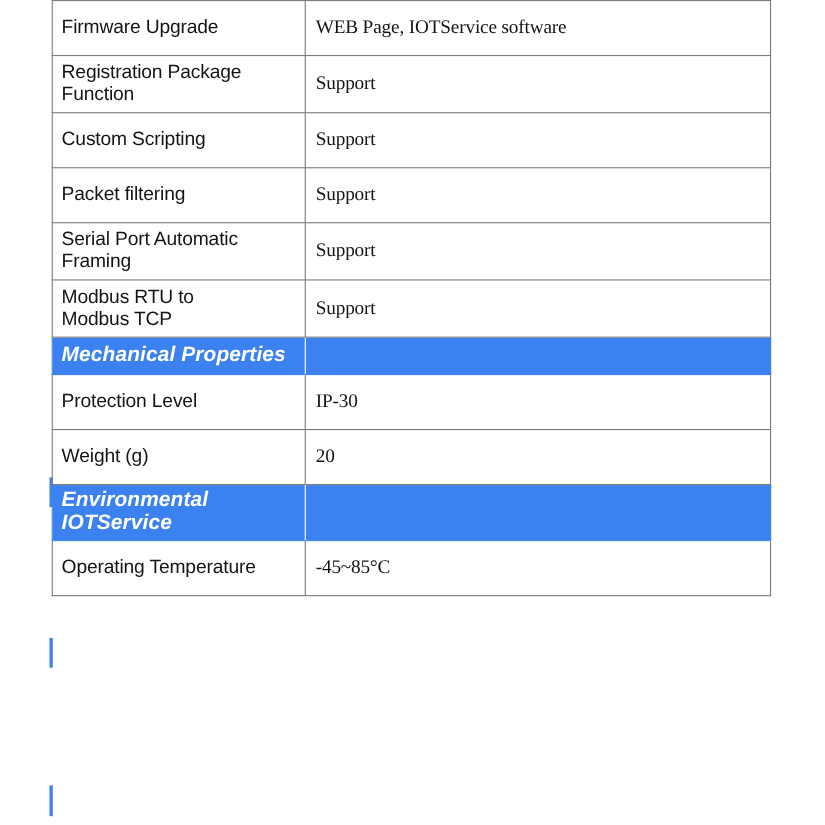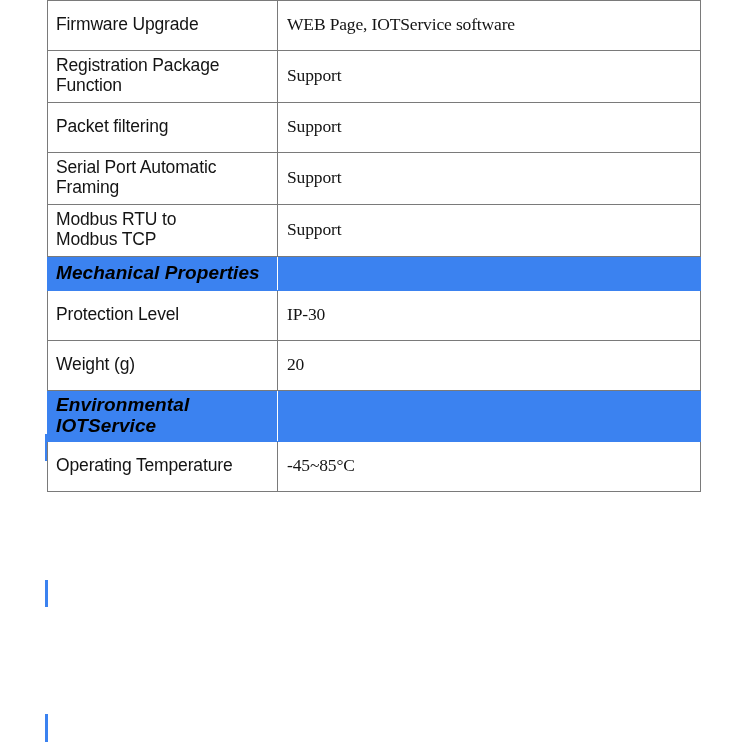--- a/index.html
+++ b/index.html
@@ -55,21 +55,21 @@
   td.value-cell {
     font-size: 17.5px;
     padding-left: 9px;
     font-family: Liberation Serif, serif;
   }
 
   
   tr.section-row td {
     background: #3b82f0;
     border-color: #3b82f0;
-    color: #000000;
+    color: #ffffff;
     font-style: italic;
     font-weight: bold;
     font-size: 19px;
     padding: 3px 8px 4px 8px;
     height: 26px;
     letter-spacing: 0.1px;
   }
   tr.section-row td.section-left {
     border-right: 1px solid #ffffff;
   }
@@ -115,20 +115,24 @@
 
       <tr class="r-two">
         <td class="label-cell">
           <span>Registration Package</span><br>
           <span>Function</span>
         </td>
         <td class="value-cell">Support</td>
       </tr>
 
 
+      <tr class="r-tall">
+        <td class="label-cell">Custom Scripting</td>
+        <td class="value-cell">Support</td>
+      </tr>
 
       <tr class="r-tall">
         <td class="label-cell">Packet filtering</td>
         <td class="value-cell">Support</td>
       </tr>
 
       <tr class="r-two">
         <td class="label-cell">
           <span>Serial Port Automatic</span><br>
           <span>Framing</span>

